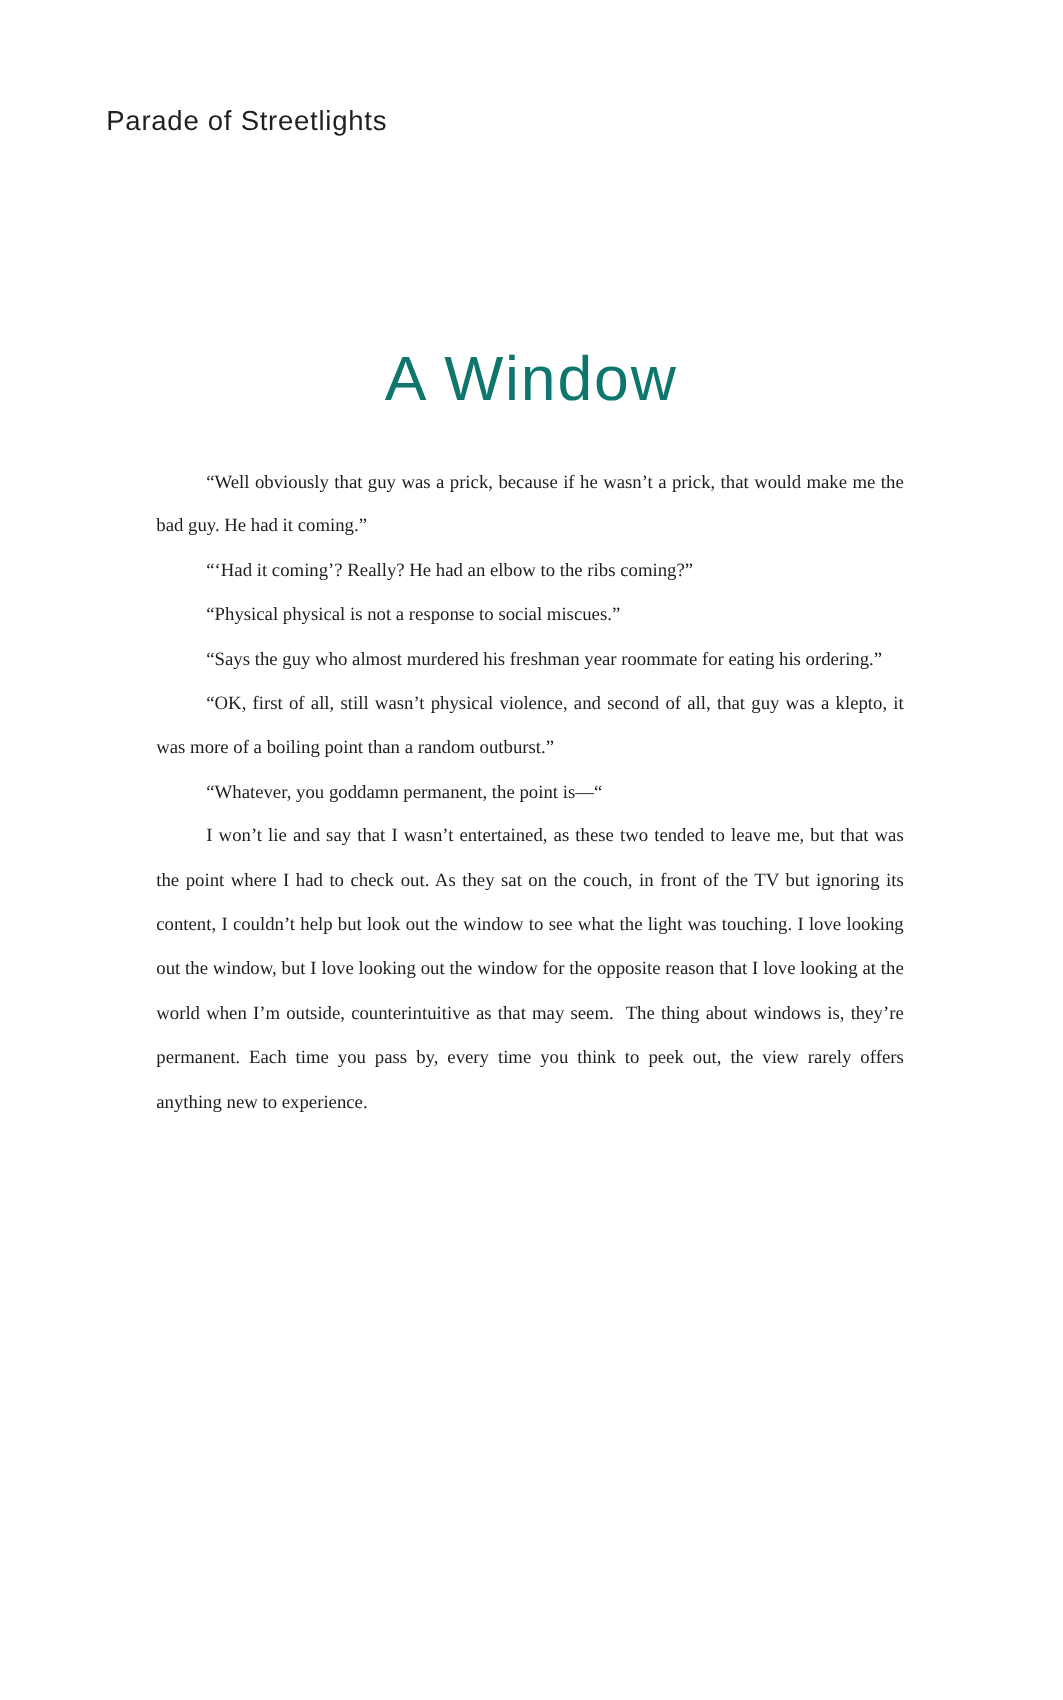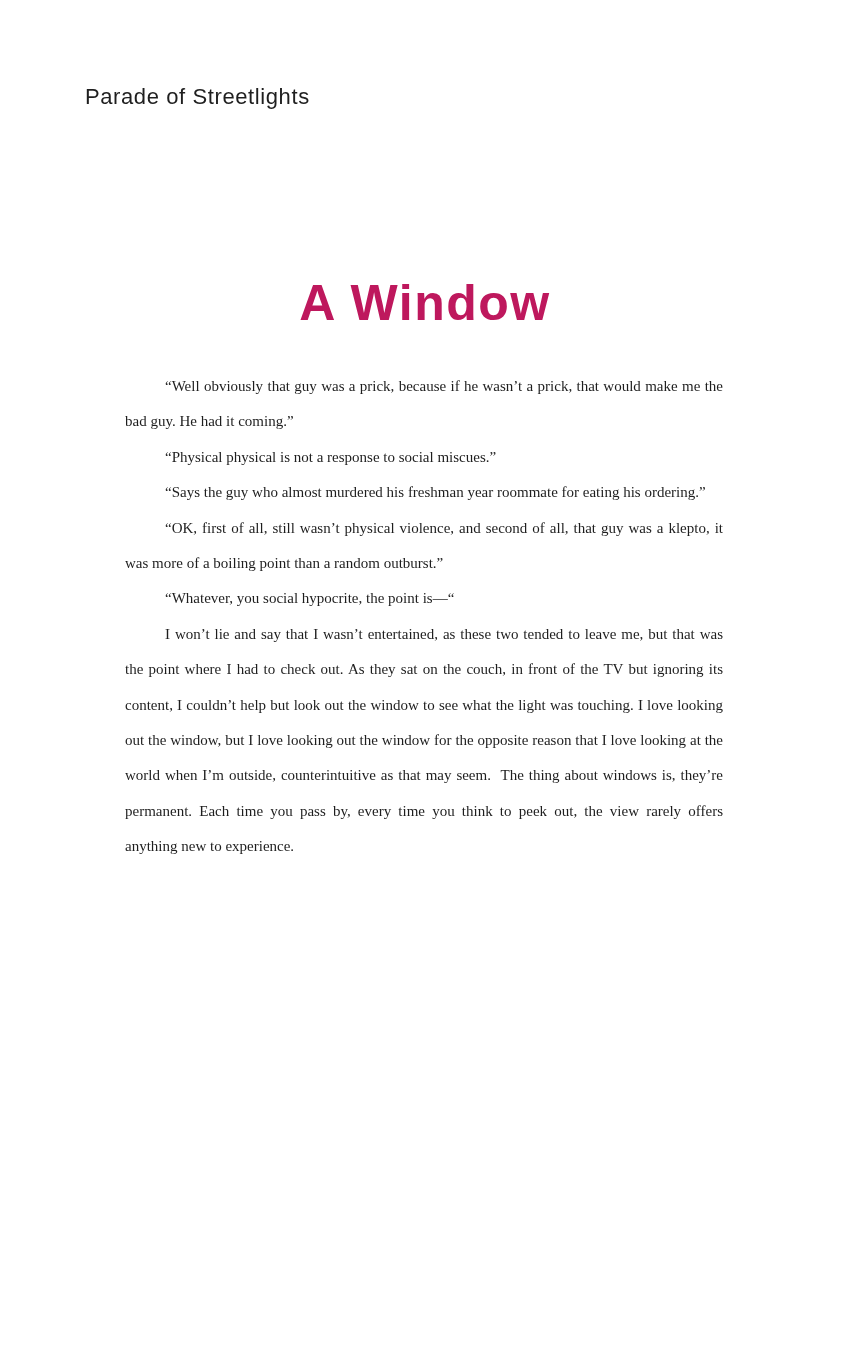--- a/index.html
+++ b/index.html
@@ -25,24 +25,24 @@
     color: #1f1f1f;
     white-space: nowrap;
   }
   .chapter-title {
     position: absolute;
     left: 0;
     right: 0;
     top: 240px;
     text-align: center;
     font-family: "Liberation Sans", sans-serif;
-    font-weight: 700;
+    font-weight: 400;
     font-size: 50px;
     letter-spacing: 1.5px;
-    color: #be185d;
+    color: #0f766e;
   }
   .body-text {
     position: absolute;
     left: 125px;
     top: 369px;
     width: 598px;
     font-family: "Liberation Serif", serif;
     font-size: 15px;
     line-height: 35.4px;
     color: #1e1e1e;
@@ -69,22 +69,23 @@
 <body>
 
 <div class="page">
 
   <div class="running-header">Parade of Streetlights</div>
 
   <h1 class="chapter-title">A Window</h1>
 
   <div class="body-text">
     <p>“Well obviously that guy was a prick, because if he wasn’t a prick, that would make me the bad guy. He had it coming.”</p>
+    <p>“‘Had it coming’? Really? He had an elbow to the ribs coming?”</p>
     <p>“Physical physical is not a response to social miscues.”</p>
     <p>“Says the guy who almost murdered his freshman year roommate for eating his ordering.”</p>
     <p>“OK, first of all, still wasn’t physical violence, and second of all, that guy was a klepto, it was more of a boiling point than a random outburst.”</p>
-    <p>“Whatever, you social hypocrite, the point is—“</p>
+    <p>“Whatever, you goddamn permanent, the point is—“</p>
     <p>I won’t lie and say that I wasn’t entertained, as these two tended to leave me, but that was the point where I had to check out. As they sat on the couch, in front of the TV but ignoring its content, I couldn’t help but look out the window to see what the light was touching. I love looking out the window, but I love looking out the window for the opposite reason that I love looking at the world when I’m outside, counterintuitive as that may seem.&nbsp; The thing about windows is, they’re permanent. Each time you pass by, every time you think to peek out, the view rarely offers anything new to experience.</p>
   </div>
 
   <div class="page-number">1</div>
 
 </div>
 
 </body></html>

